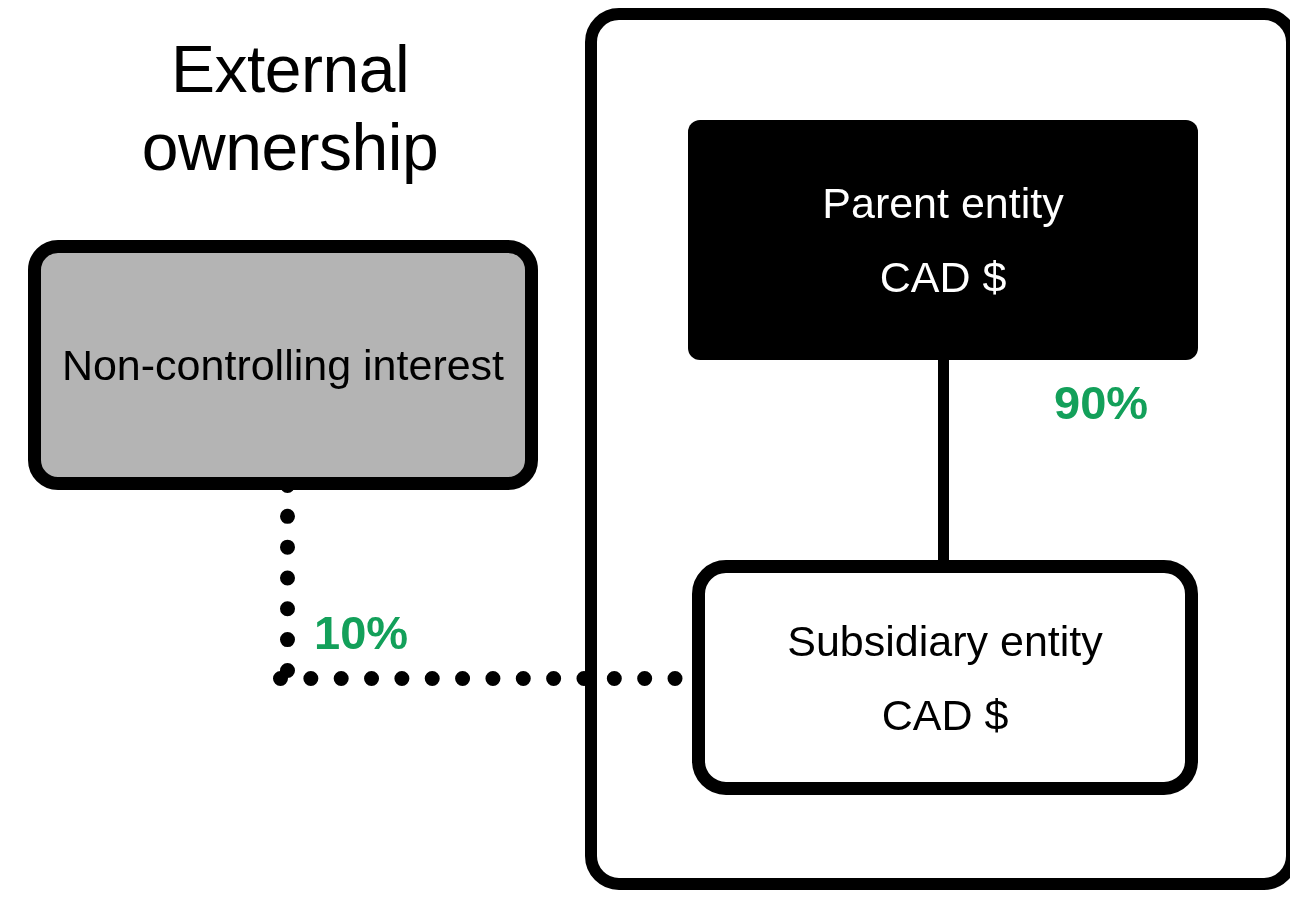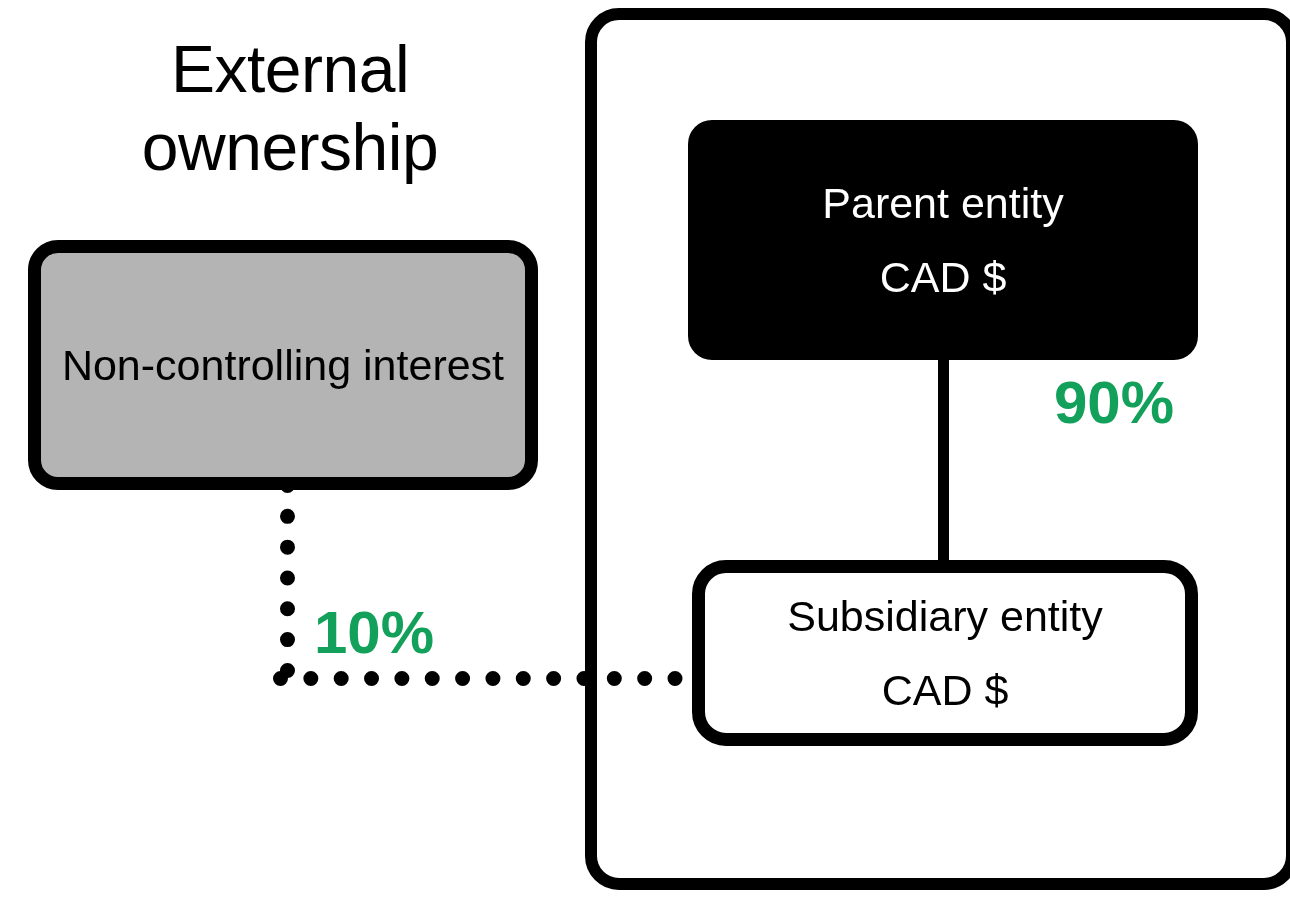--- a/index.html
+++ b/index.html
@@ -72,33 +72,33 @@
     z-index: 3;
   }
 
   #parent-box {
     left: 668px;
     top: 120px;
     width: 510px;
     height: 240px;
     background: #000000;
     border: 0;
-    border-radius: 24px;
+    border-radius: 12px;
     color: #ffffff;
     font-size: 43px;
     line-height: 52px;
     z-index: 3;
   }
   #parent-box .line1 { margin-bottom: 22px; }
 
   #subsidiary-box {
     left: 672px;
     top: 560px;
     width: 506px;
-    height: 186px;
+    height: 235px;
     background: #ffffff;
     border: 13px solid #000000;
     border-radius: 34px;
     color: #000000;
     font-size: 43px;
     line-height: 52px;
     z-index: 3;
   }
   #subsidiary-box .line1 { margin-bottom: 22px; }
 
@@ -134,21 +134,21 @@
     left: 253px;
     top: 671px;
     width: 440px;
   }
 
   
   .pct {
     position: absolute;
     color: #13a05a;
     font-weight: bold;
-    font-size: 60px;
+    font-size: 47px;
     line-height: 47px;
     z-index: 4;
   }
   #pct-90 { left: 1034px; top: 379px; }
   #pct-10 { left: 294px;  top: 609px; text-align: center; }
 </style>
 </head>
 <body>
 
 <div id="canvas">

